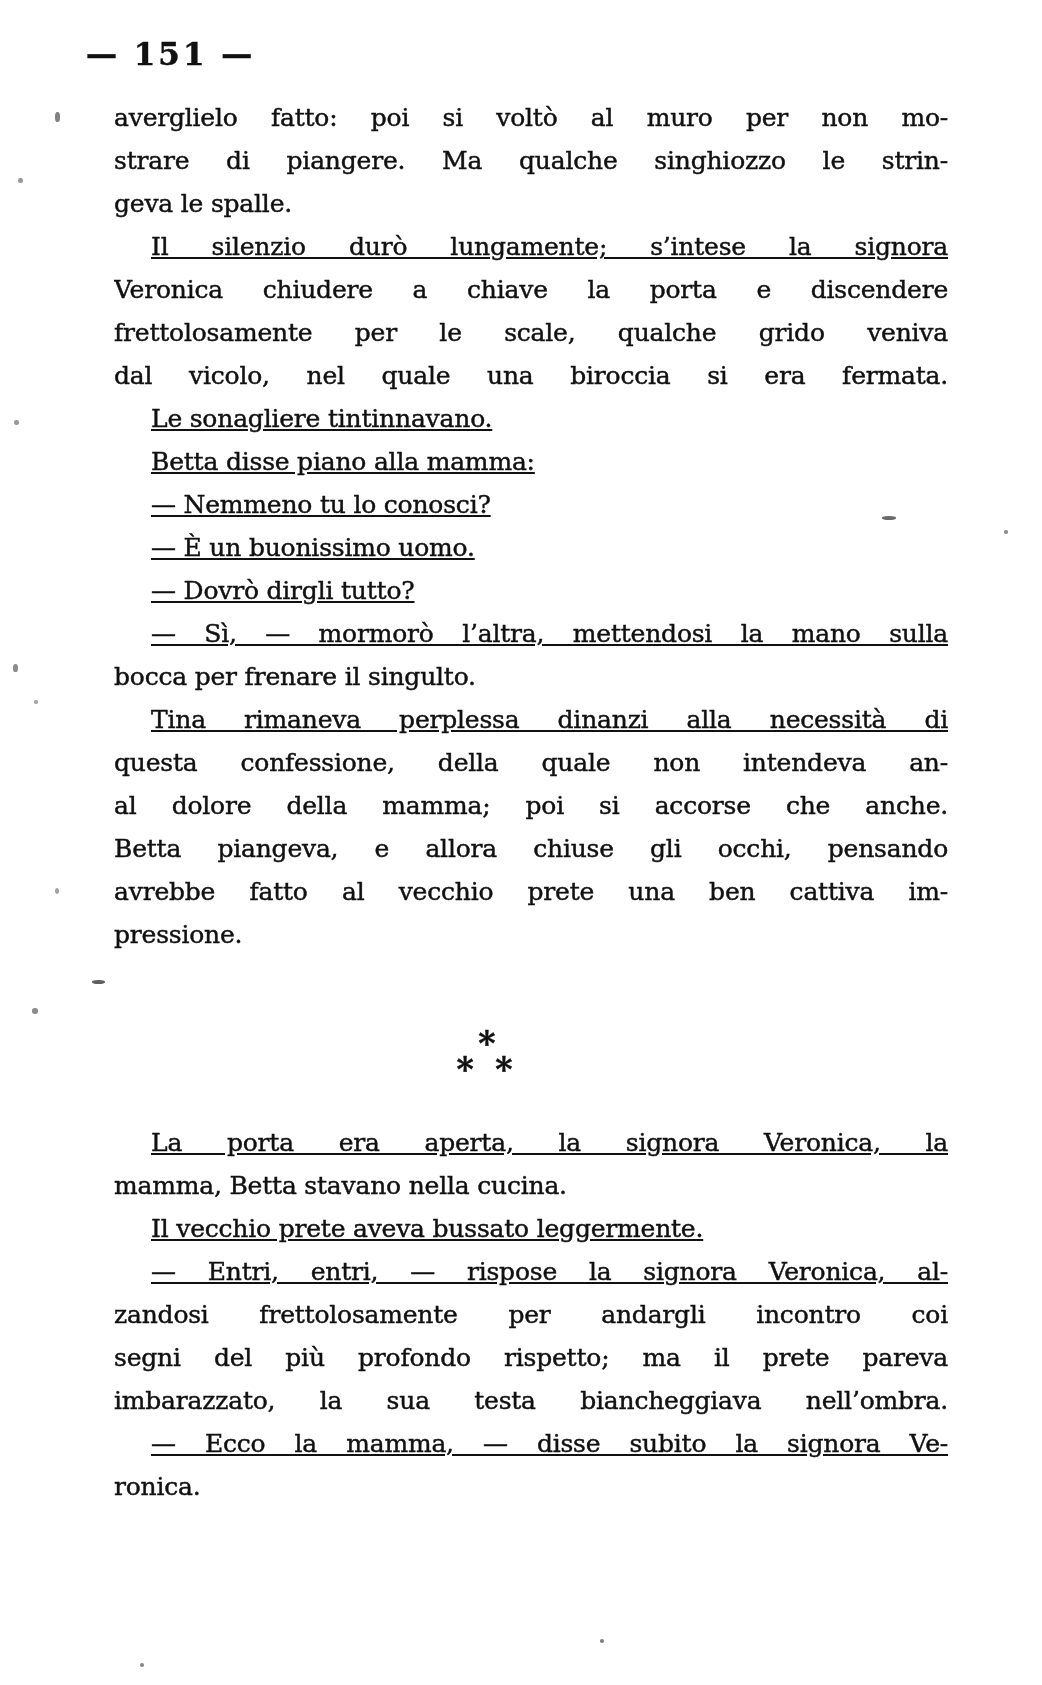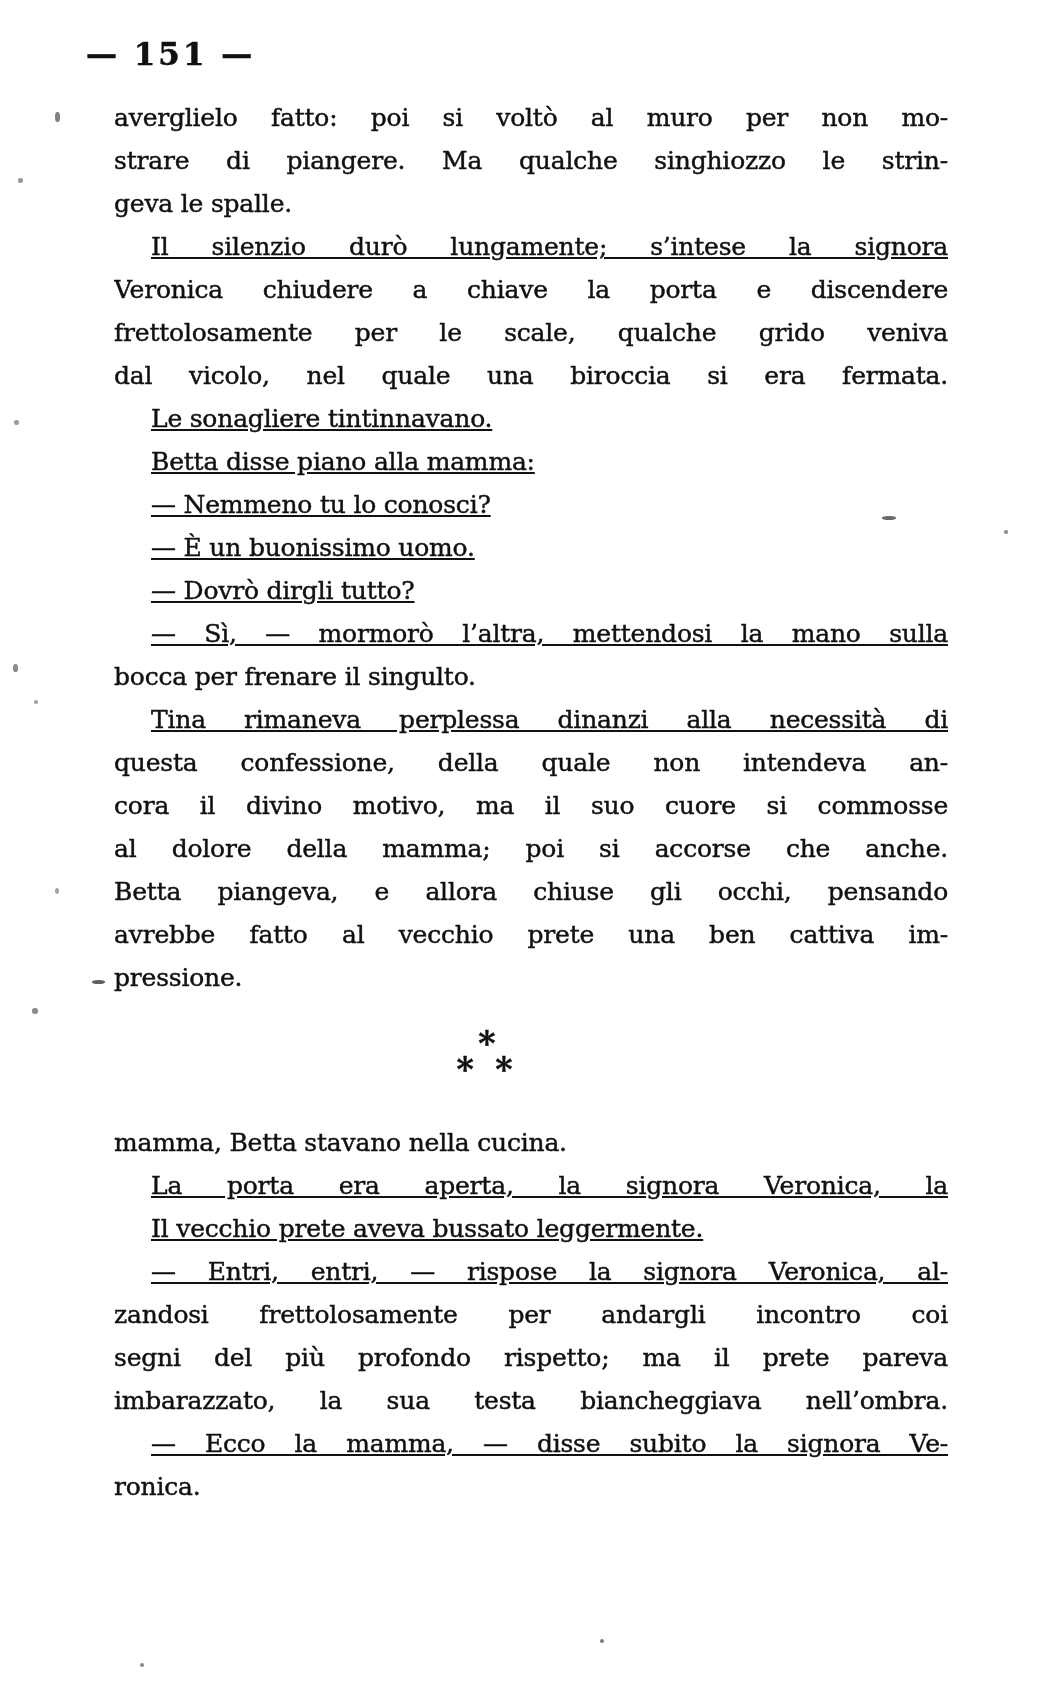--- a/index.html
+++ b/index.html
@@ -91,35 +91,34 @@
       <div class="line jst">dal vicolo, nel quale una biroccia si era fermata.</div>
       <div class="line ind">Le sonagliere tintinnavano.</div>
       <div class="line ind">Betta disse piano alla mamma:</div>
       <div class="line ind">— Nemmeno tu lo conosci?</div>
       <div class="line ind">— È un buonissimo uomo.</div>
       <div class="line ind">— Dovrò dirgli tutto?</div>
       <div class="line ind jst">— Sì, — mormorò l’altra, mettendosi la mano sulla</div>
       <div class="line">bocca per frenare il singulto.</div>
       <div class="line ind jst">Tina rimaneva perplessa dinanzi alla necessità di</div>
       <div class="line jst">questa confessione, della quale non intendeva an-</div>
-      <div class="line jst">cora il divino motivo, ma il suo cuore si commosse</div>
       <div class="line jst">al dolore della mamma; poi si accorse che anche.</div>
       <div class="line jst">Betta piangeva, e allora chiuse gli occhi, pensando</div>
       <div class="line jst">avrebbe fatto al vecchio prete una ben cattiva im-</div>
       <div class="line">pressione.</div>
     </div>
 
   <div class="asterism">
     <div class="ast-top">*</div>
     <div class="ast-bottom">* *</div>
   </div>
 
   <div class="text-block block2" id="block2">
+      <div class="line ind jst">La porta era aperta, la signora Veronica, la</div>
       <div class="line">mamma, Betta stavano nella cucina.</div>
-      <div class="line ind jst">La porta era aperta, la signora Veronica, la</div>
       <div class="line ind">Il vecchio prete aveva bussato leggermente.</div>
       <div class="line ind jst">— Entri, entri, — rispose la signora Veronica, al-</div>
       <div class="line jst">zandosi frettolosamente per andargli incontro coi</div>
       <div class="line jst">segni del più profondo rispetto; ma il prete pareva</div>
       <div class="line jst">imbarazzato, la sua testa biancheggiava nell’ombra.</div>
       <div class="line ind jst">— Ecco la mamma, — disse subito la signora Ve-</div>
       <div class="line">ronica.</div>
     </div>
 
   <div id="specks">

